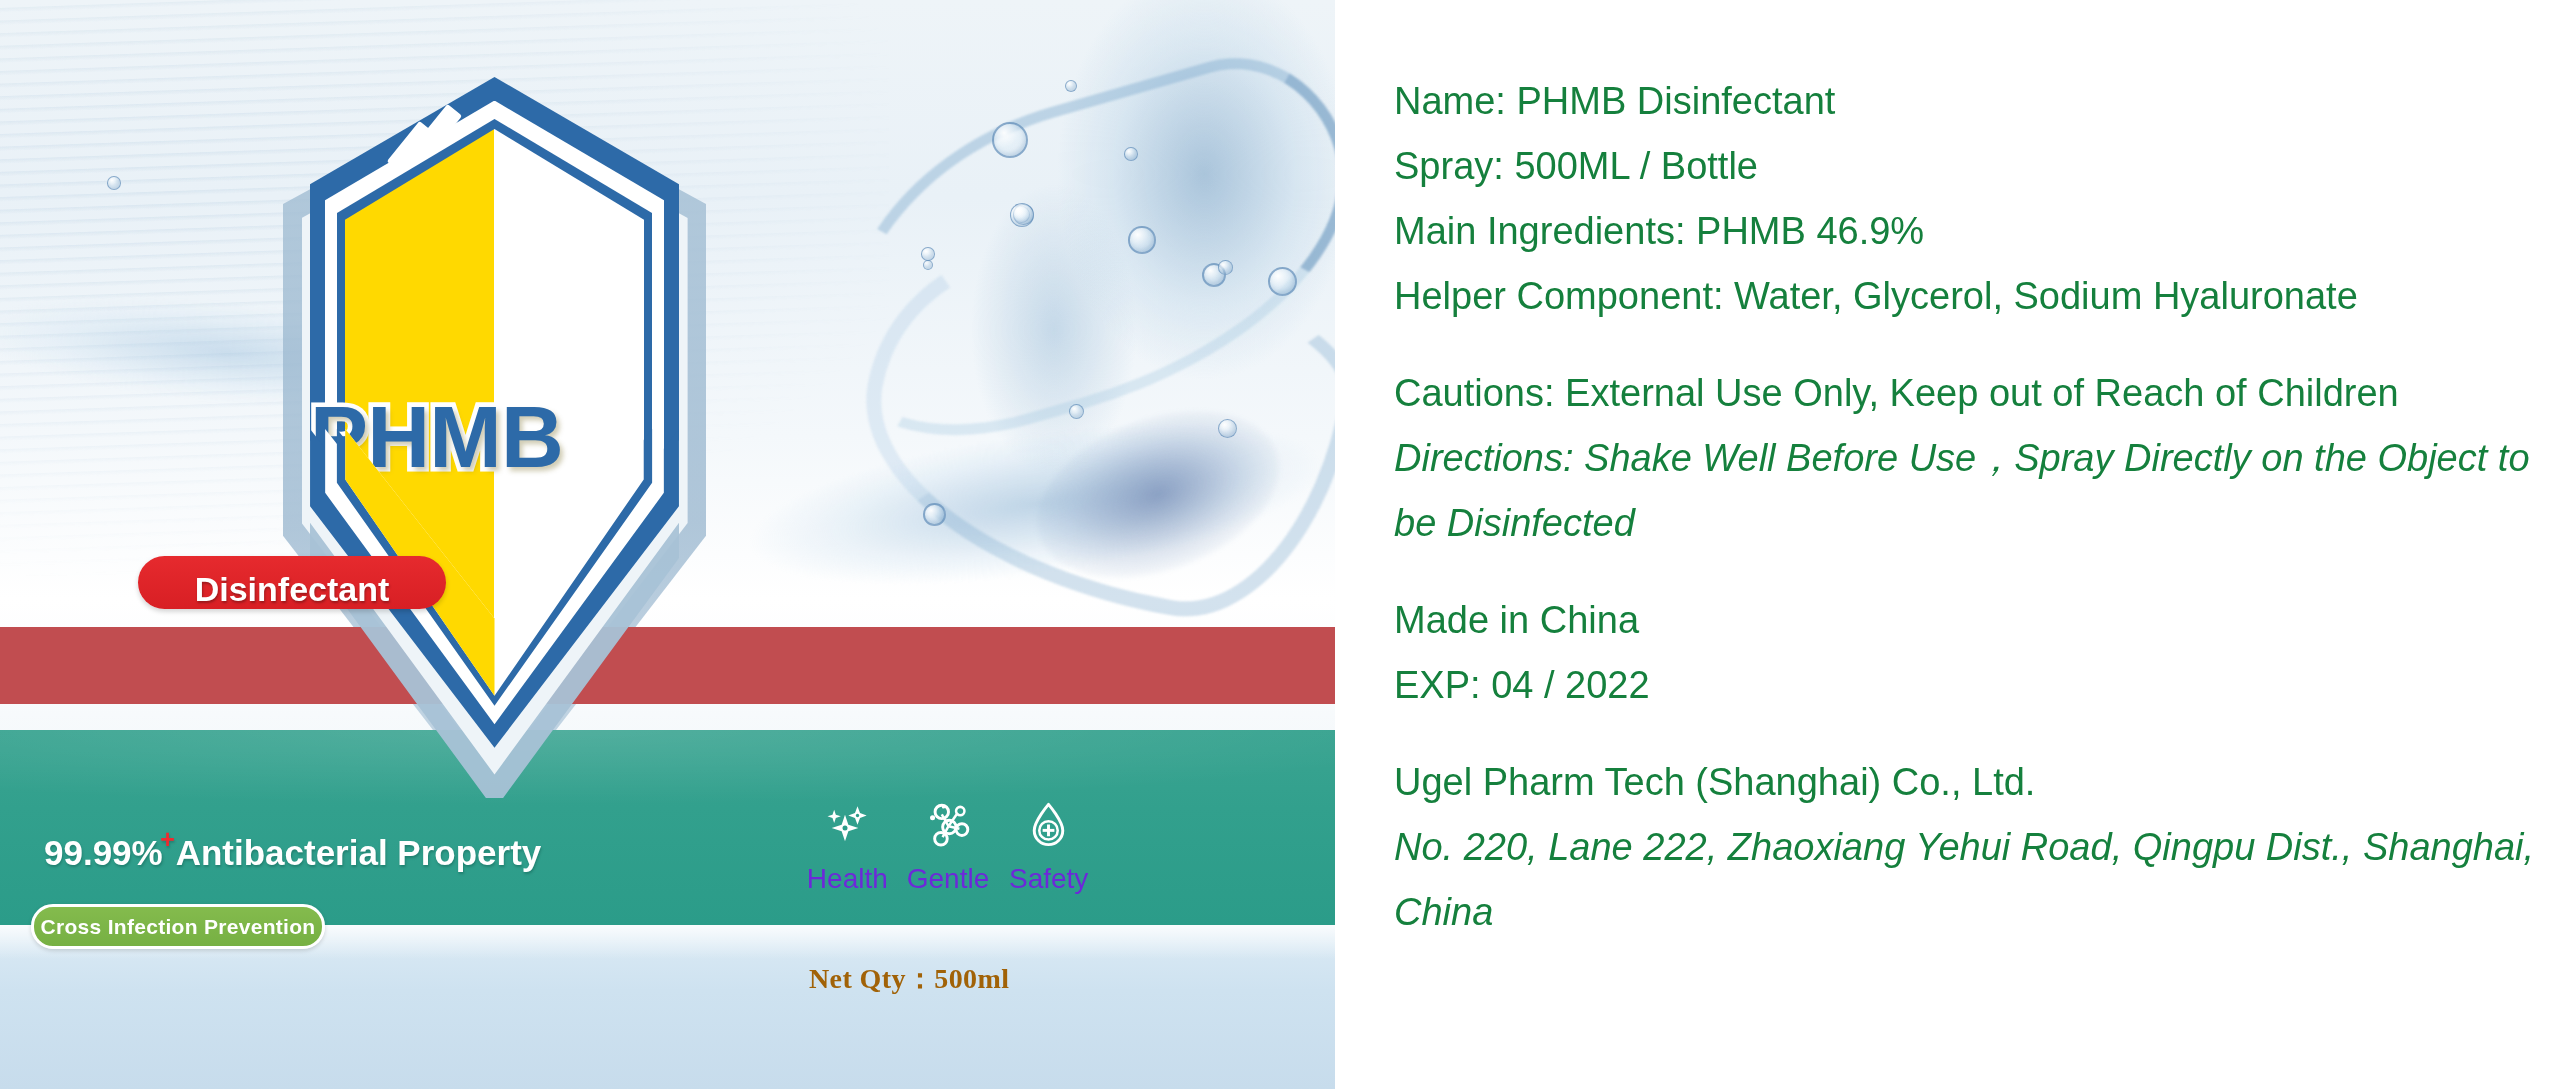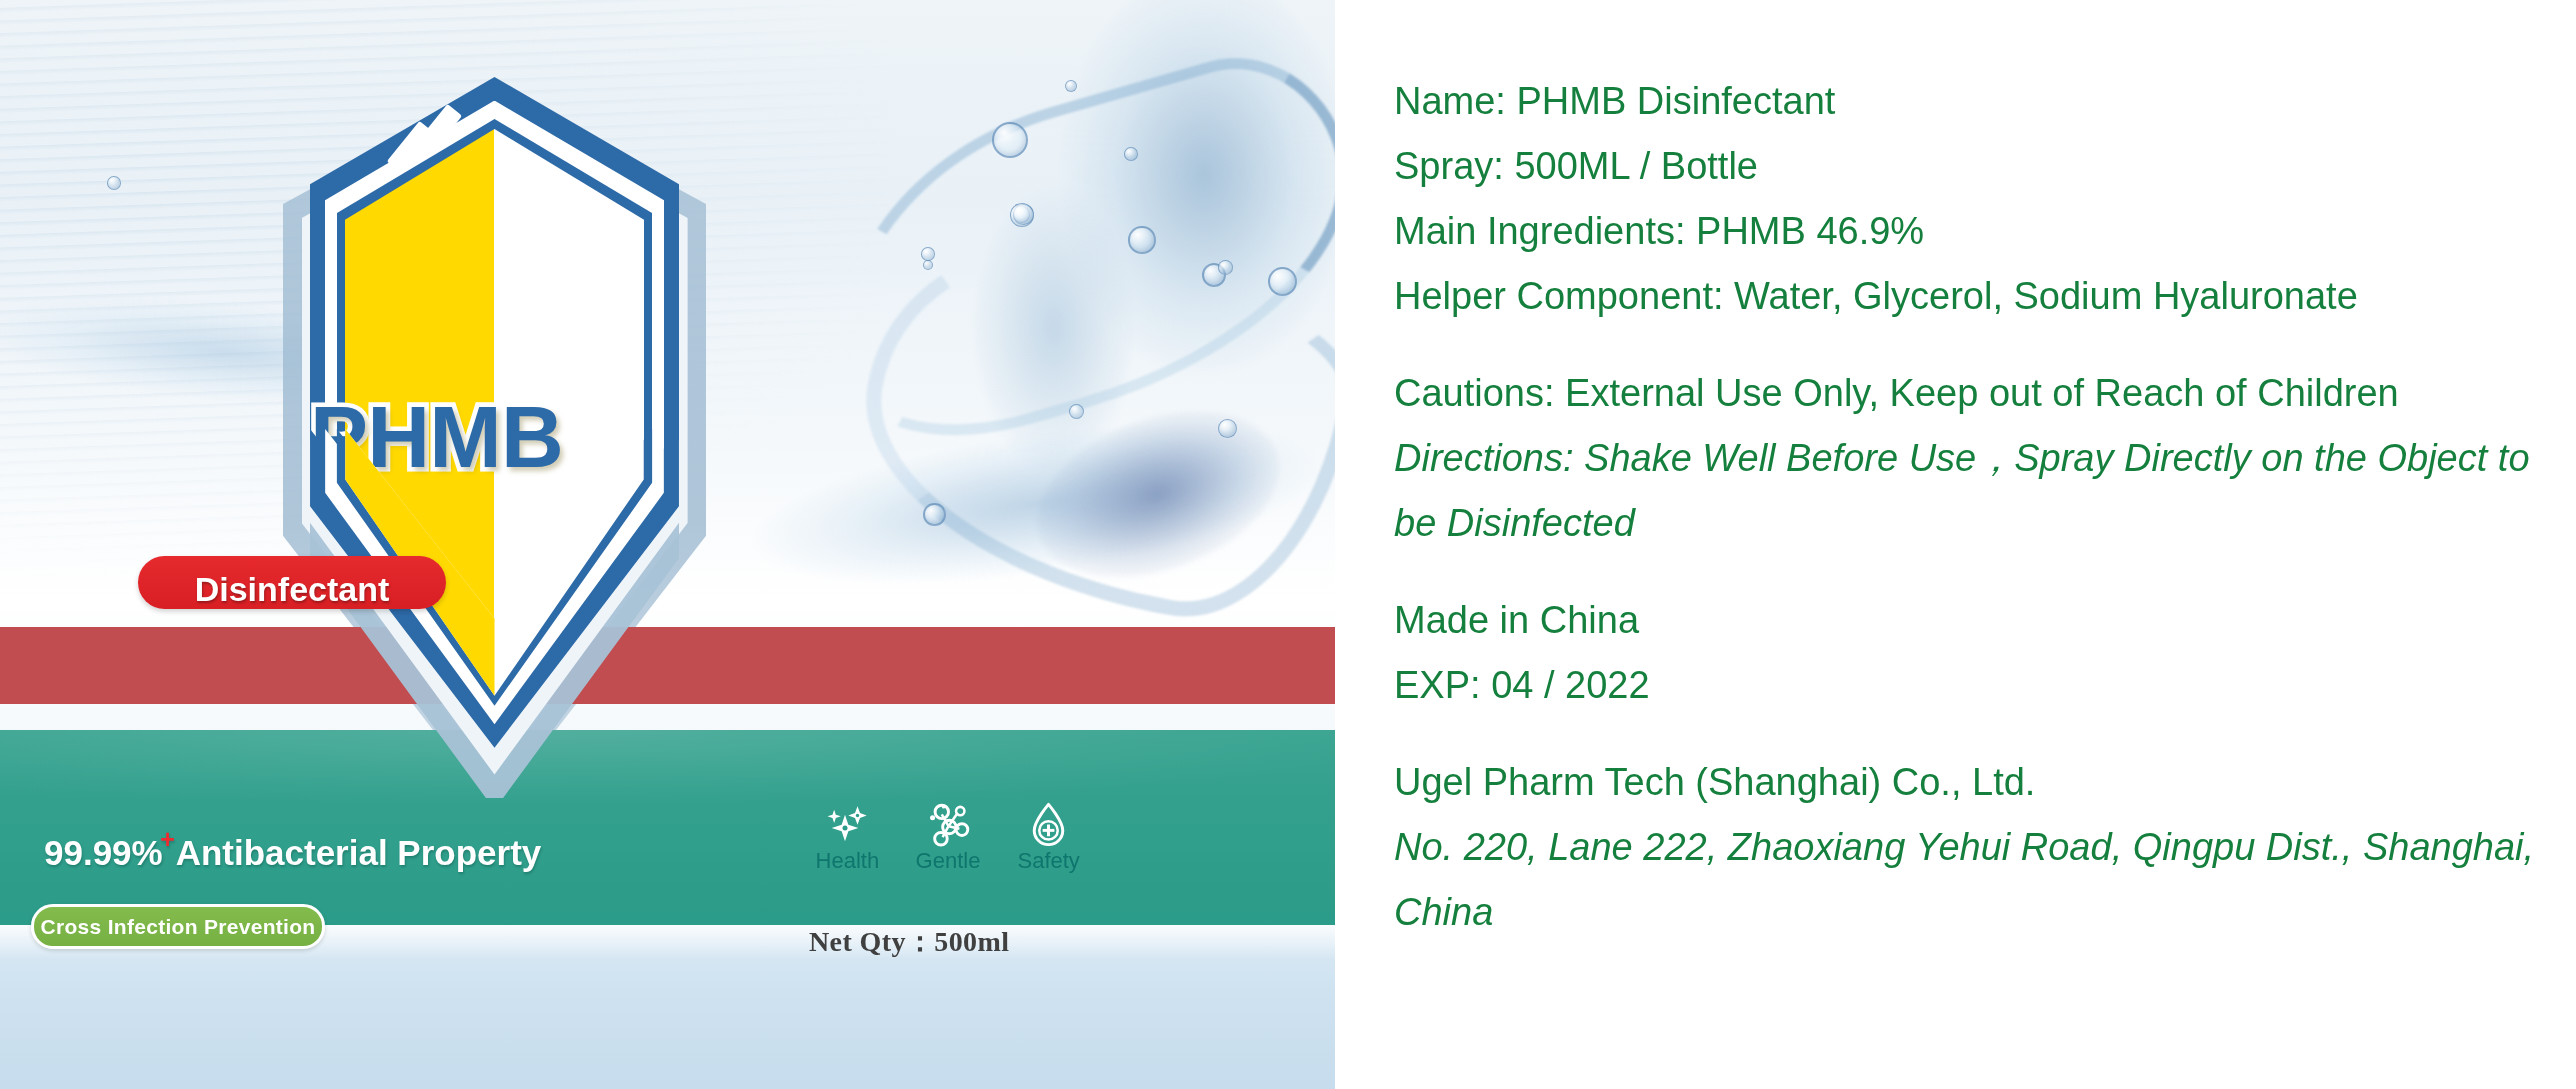--- a/index.html
+++ b/index.html
@@ -325,31 +325,31 @@
     z-index: 25;
   }
   .feature {
     width: 101px;
     display: flex;
     flex-direction: column;
     align-items: center;
   }
   .feature .glyph { height: 47px; display:flex; align-items:flex-end; justify-content:center; }
   .feature .flabel {
-    margin-top: 0;
-    color: #0f766e;
-    font-size: 22px;
+    margin-top: 15px;
+    color: #6d28d9;
+    font-size: 28px;
     font-weight: 400;
   }
 
   #netqty {
     position: absolute;
-    left: 809px; top: 923px;
+    left: 809px; top: 960px;
     z-index: 27;
-    color: #404040;
+    color: #a16207;
     font-family: "Liberation Serif", serif;
     font-size: 28px;
     font-weight: 700;
     letter-spacing: 0.4px;
     white-space: nowrap;
   }
 
   
   #spec-panel {
     position: absolute;

